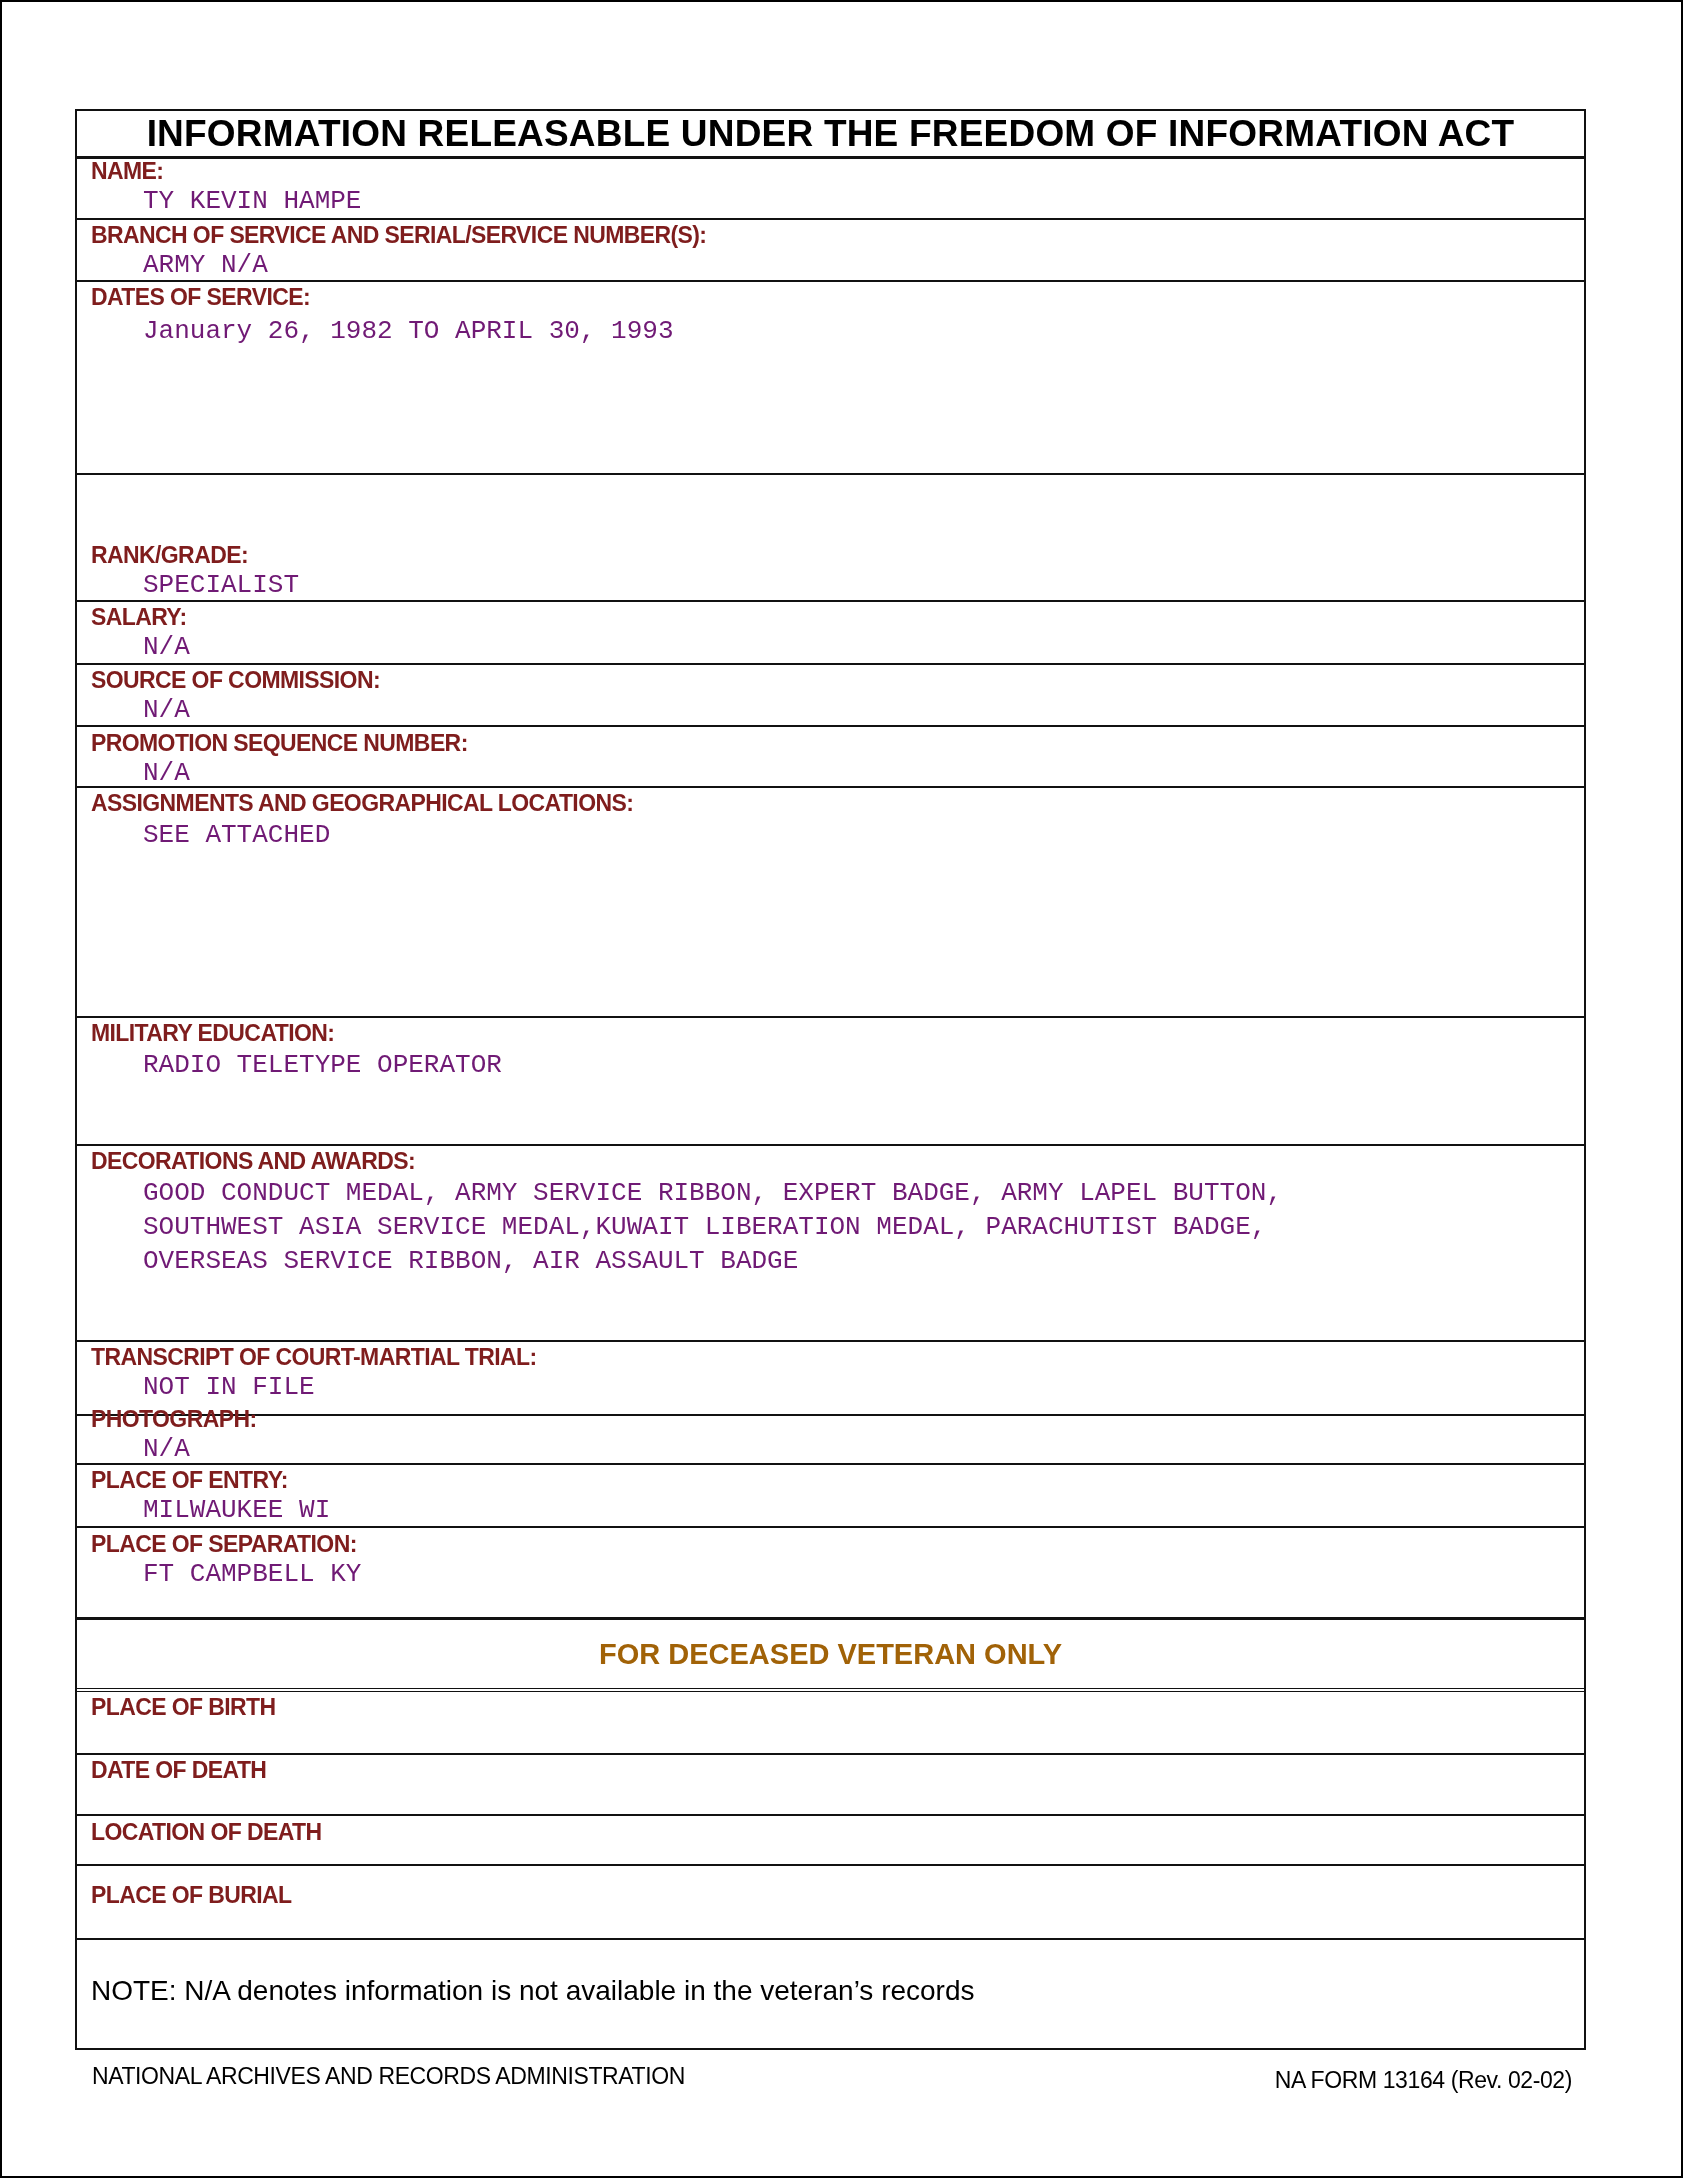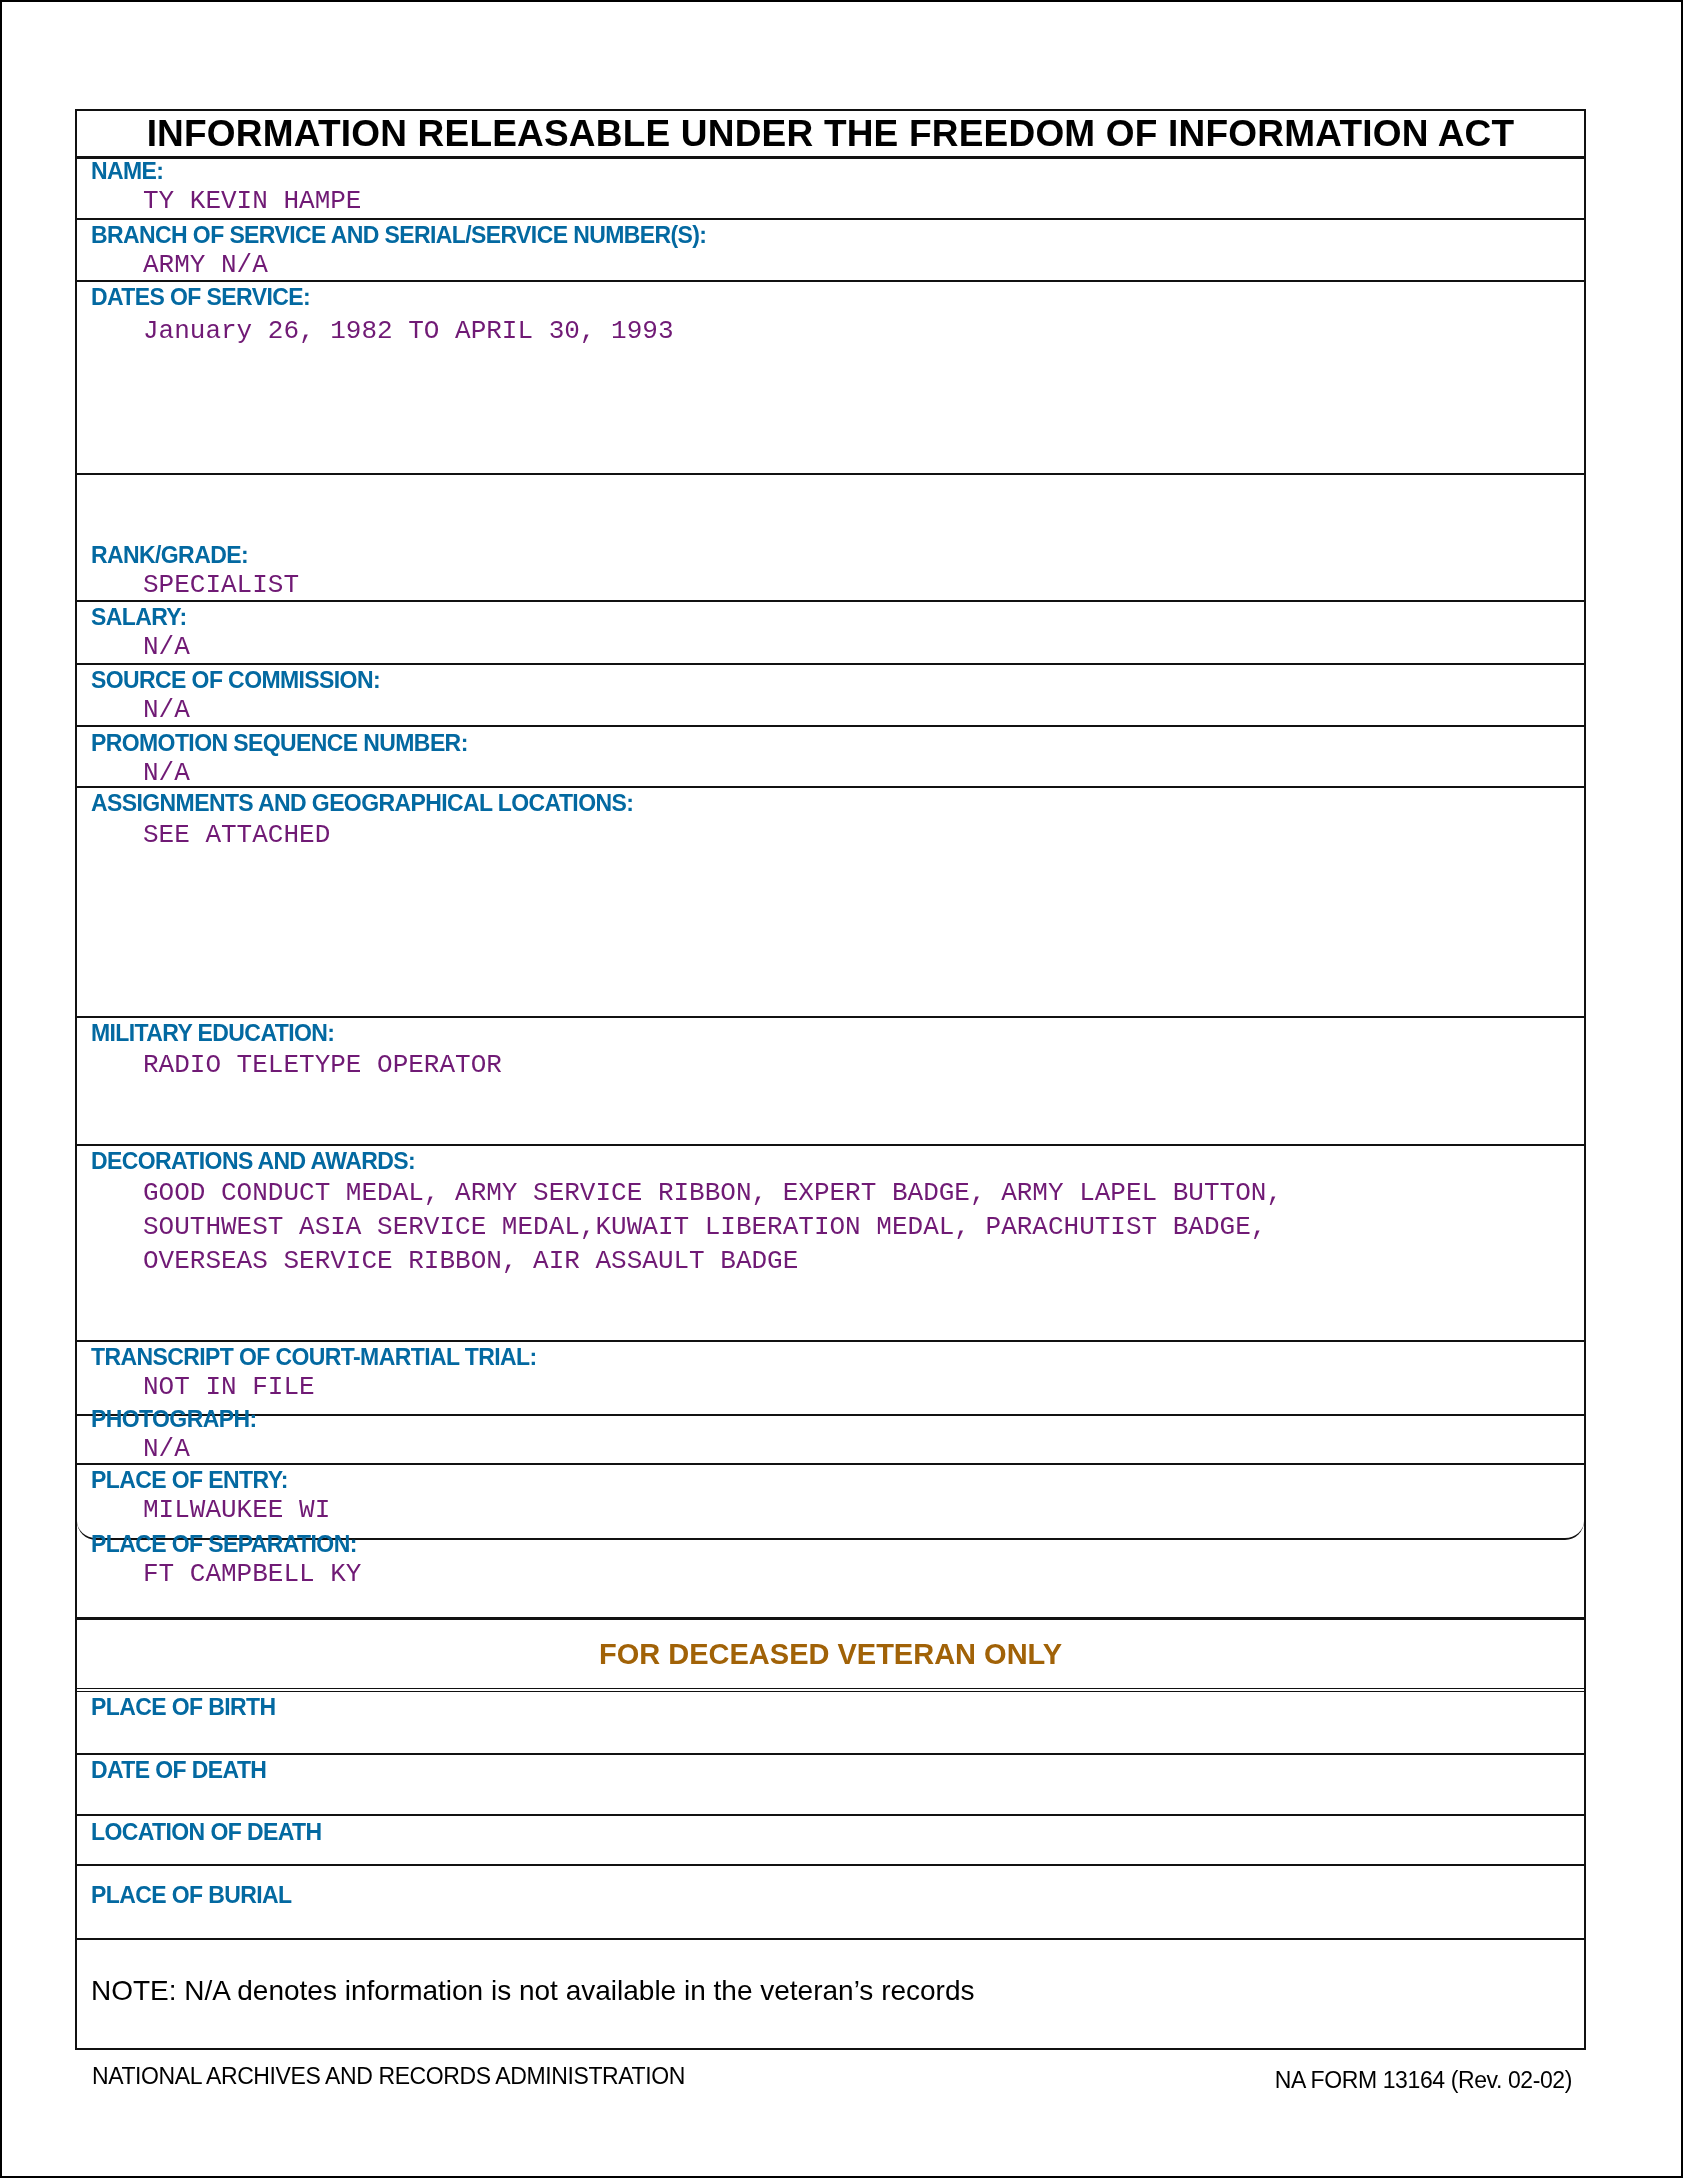--- a/index.html
+++ b/index.html
@@ -38,21 +38,21 @@
       border-bottom: 2.5px solid #111;
       box-sizing: border-box;
     }
     .row.last { border-bottom: 3.5px solid #111; }
     .label {
       position: absolute; left: 14px; top: 2px;
       font-family: "Liberation Sans", sans-serif;
       font-weight: bold;
       font-size: 23px;
       letter-spacing: -0.6px;
-      color: #0369a1;
+      color: #7f1d1d;
       white-space: nowrap;
     }
     .value {
       position: absolute; left: 66px; top: 28px;
       font-family: Liberation Mono, monospace;
       font-size: 26px;
       line-height: 34px;
       color: #701a75;
       white-space: pre;
     }
@@ -160,21 +160,21 @@
   <div class="row" style="top:1231px;height:74px;">
     <span class="label">TRANSCRIPT OF COURT-MARTIAL TRIAL:</span>
     <span class="value">NOT IN FILE</span>
   </div>
 
   <div class="row" style="top:1293px;height:61px;">
     <span class="label">PHOTOGRAPH:</span>
     <span class="value">N/A</span>
   </div>
 
-  <div class="row" style="top:1354px;height:75px;border-radius:19px;">
+  <div class="row" style="top:1354px;height:63px;">
     <span class="label">PLACE OF ENTRY:</span>
     <span class="value">MILWAUKEE WI</span>
   </div>
 
   <div class="row last" style="top:1418px;height:91px;">
     <span class="label">PLACE OF SEPARATION:</span>
     <span class="value">FT CAMPBELL KY</span>
   </div>
 
   <div class="section-header" style="top:1509px;height:72px;line-height:69px;">FOR DECEASED VETERAN ONLY</div>

